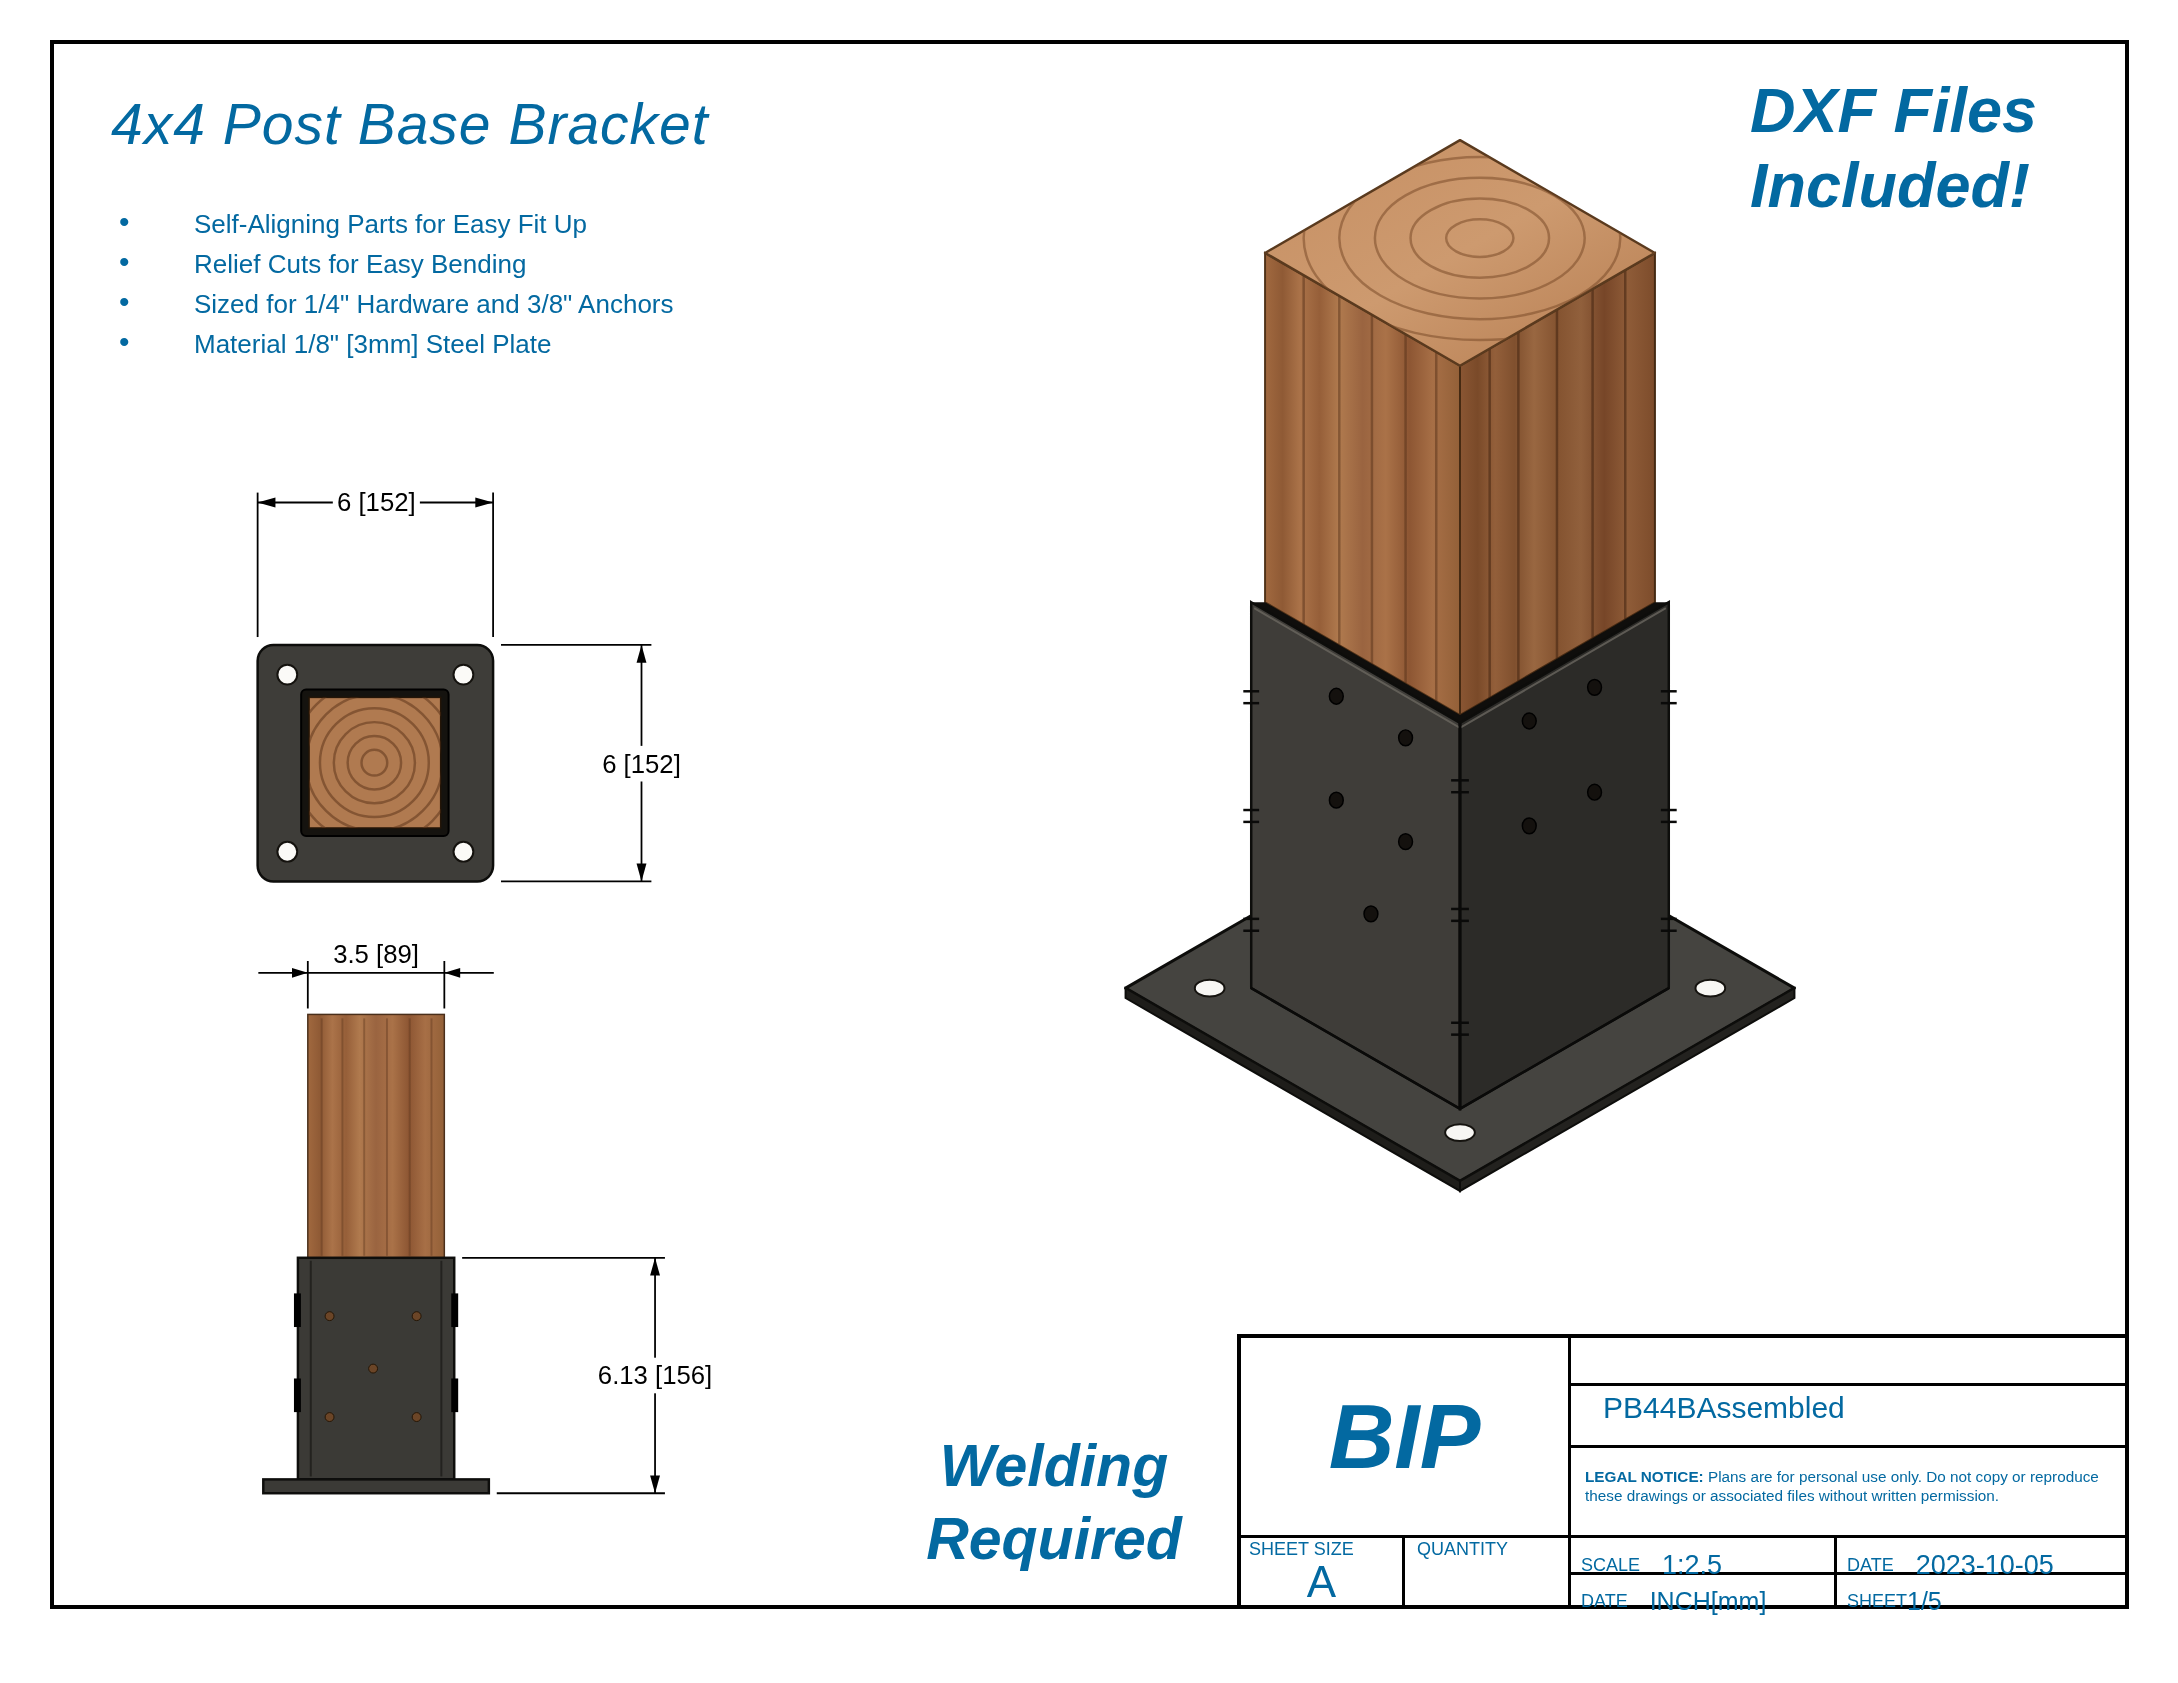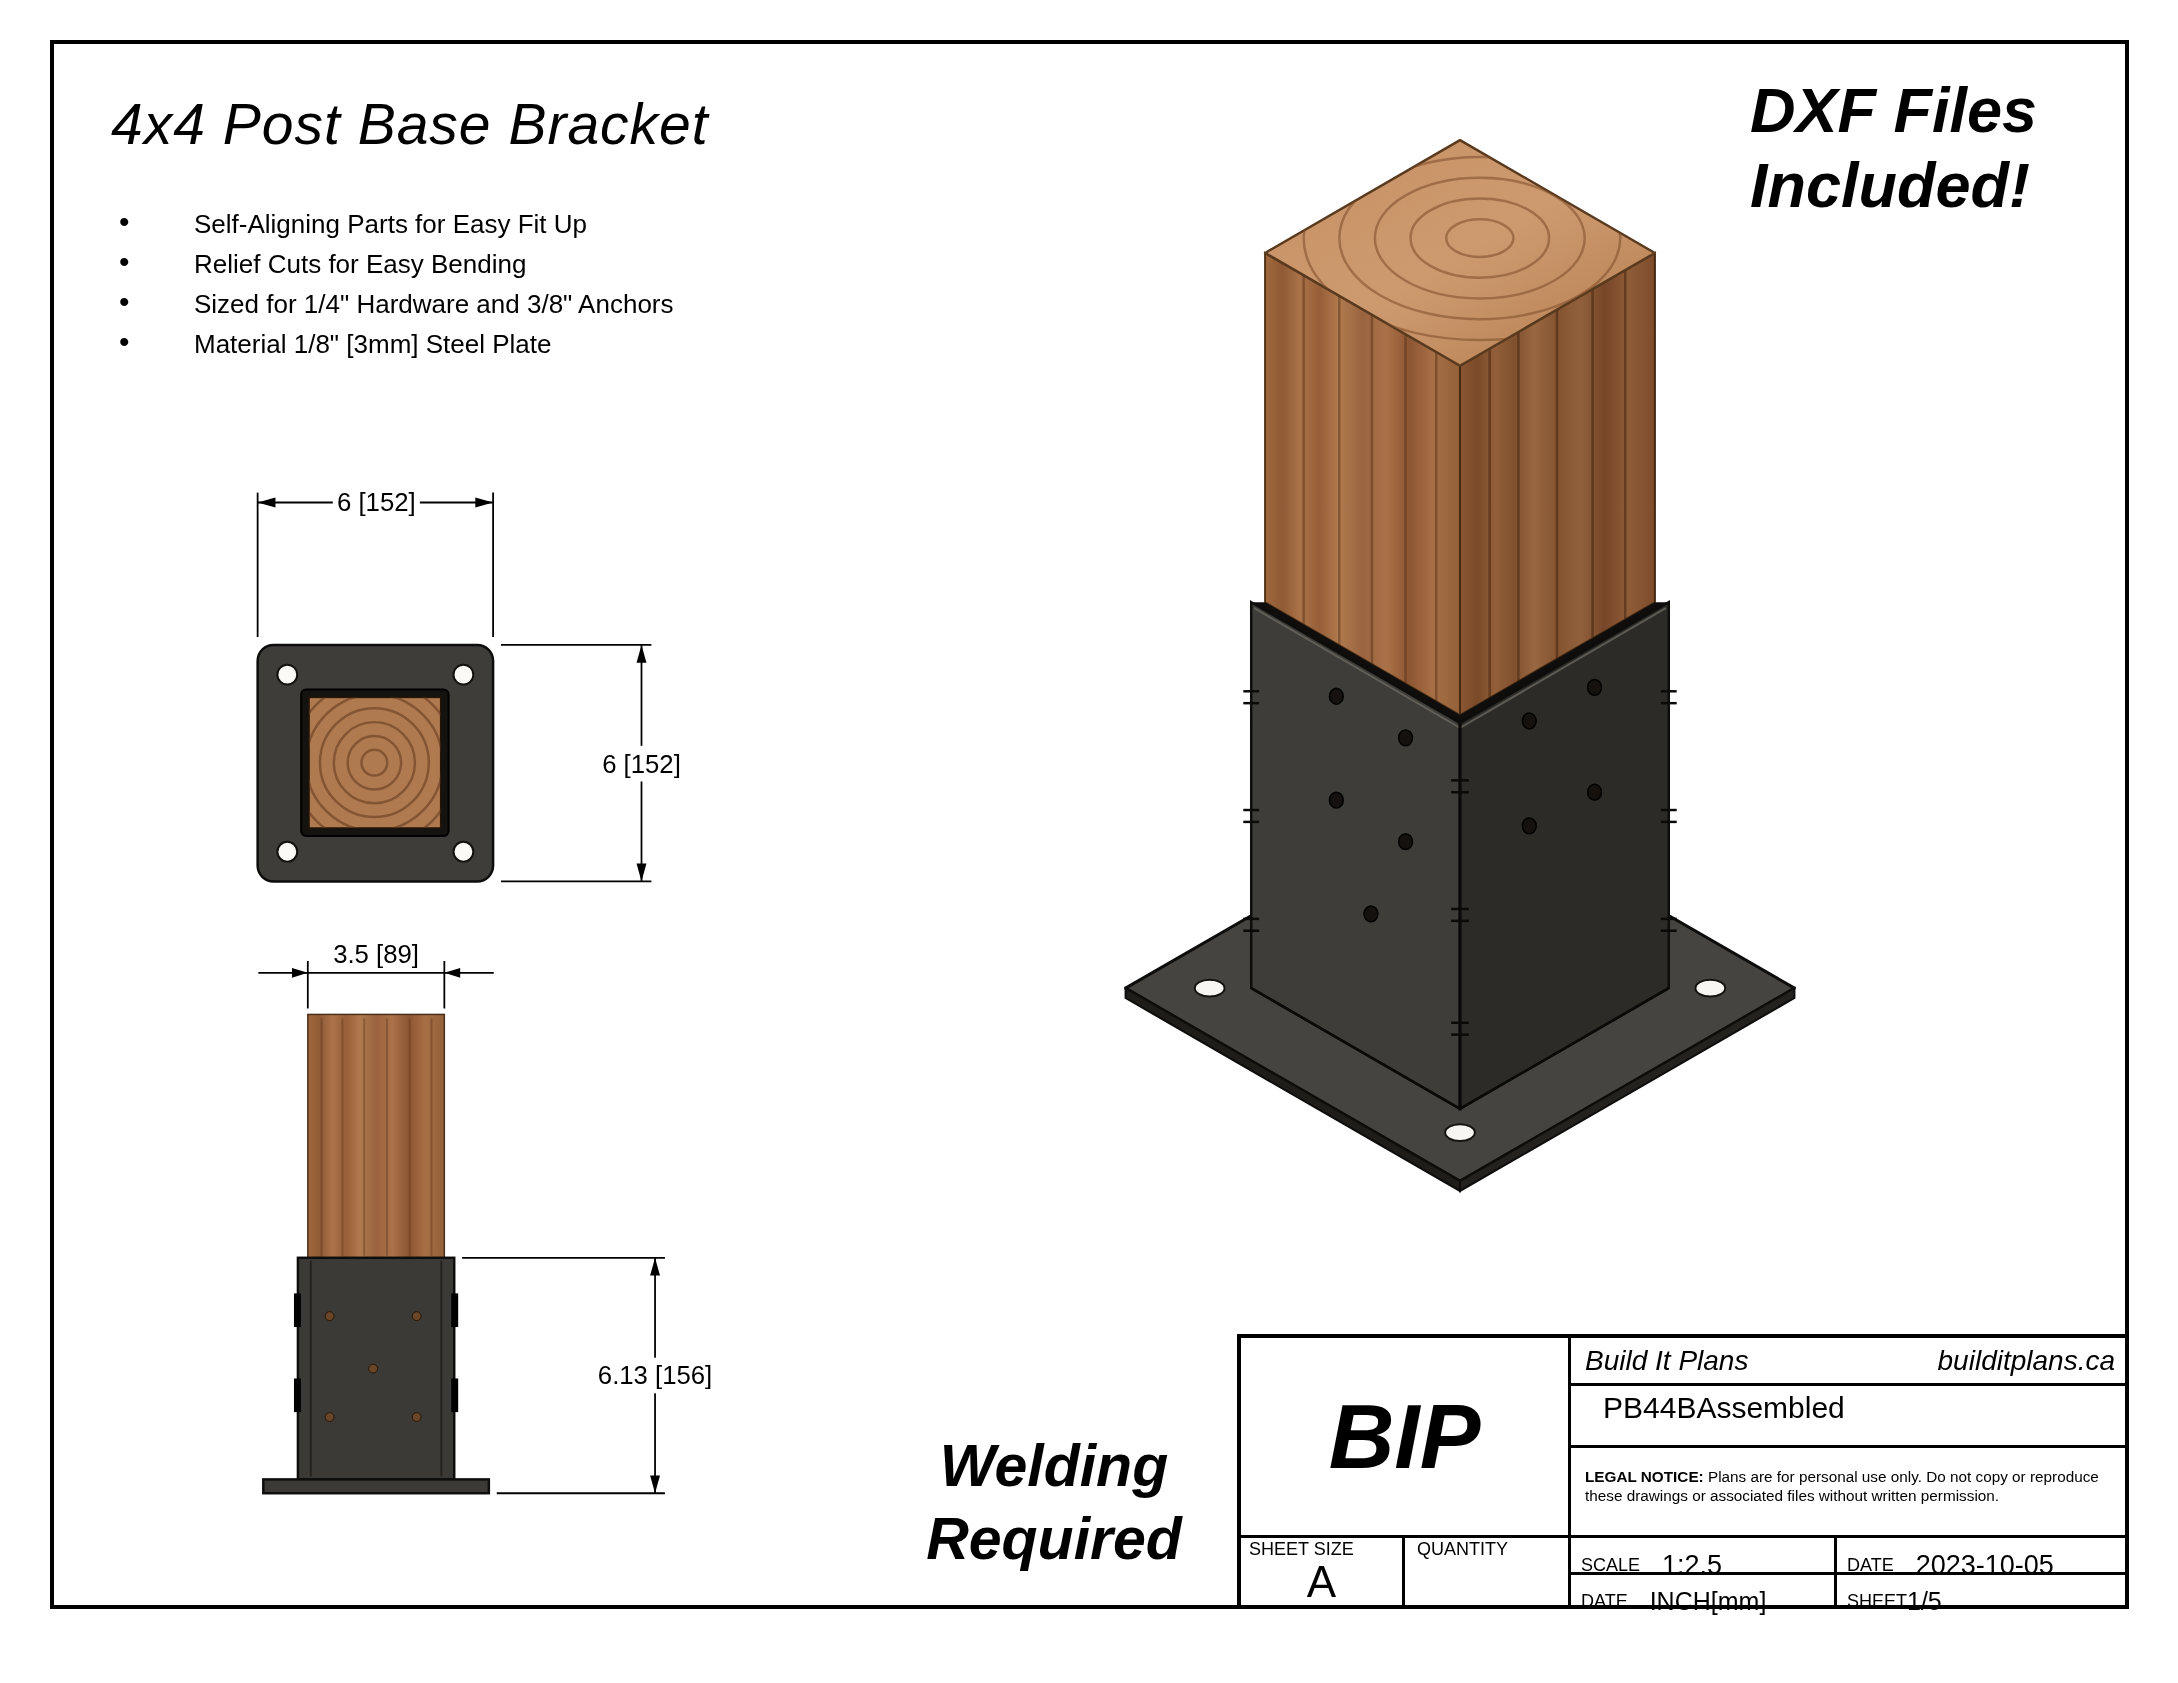--- a/index.html
+++ b/index.html
@@ -1,17 +1,17 @@
 <!DOCTYPE html>
 <html><head>
 <meta charset="utf-8">
 <style>
   html,body{margin:0;padding:0;background:#ffffff;}
   .sheet{position:relative;width:2178px;height:1683px;background:#ffffff;overflow:hidden;
-         font-family:"Liberation Sans",sans-serif;color:#000000;}
+         font-family:"Liberation Sans",sans-serif;color:#0369a1;}
   .abs{position:absolute;}
   .frame{left:50px;top:40px;width:2079px;height:1569px;border:4px solid #000;box-sizing:border-box;}
   .page-title{left:111px;top:91px;font-style:italic;font-size:57px;font-weight:400;letter-spacing:1px;}
   .notes{left:87px;top:204px;list-style:none;margin:0;padding:0;font-size:26px;line-height:40px;}
   .notes li{position:relative;padding-left:107px;}
   .notes li .dot{position:absolute;left:32px;top:-2px;font-size:30px;}
   .dxf{left:1750px;top:73px;font-weight:bold;font-style:italic;font-size:63px;line-height:75px;}
   .welding{left:871px;top:1430px;width:366px;text-align:center;font-weight:bold;font-style:italic;
            font-size:59px;line-height:73px;}
   
@@ -293,24 +293,20 @@
     <div class="cell" style="left:0;top:197px;width:161px;height:70px">
       <div class="tb-label" style="position:absolute;left:8px;top:4px">SHEET SIZE</div>
       <div style="position:absolute;left:0;top:22px;width:100%;text-align:center;font-size:44px">A</div>
     </div>
 
     <div class="cell" style="left:164px;top:197px;width:162px;height:70px">
       <div class="tb-label" style="position:absolute;left:12px;top:4px">QUANTITY</div>
       <div style="position:absolute;left:0;top:26px;width:100%;text-align:center;font-size:28px"></div>
     </div>
 
-    <div class="cell tb-r1">
-      <span>Build It Plans</span>
-      <span>builditplans.ca</span>
-    </div>
 
     <div class="cell tb-r2">
       <span>PB44BAssembled</span>
     </div>
 
     <div class="cell tb-r3">
       <div>
         <span style="font-weight:bold">LEGAL NOTICE:</span>
         <span>Plans are for personal use only. Do not copy or reproduce these drawings or associated files without written permission.</span>
       </div>

